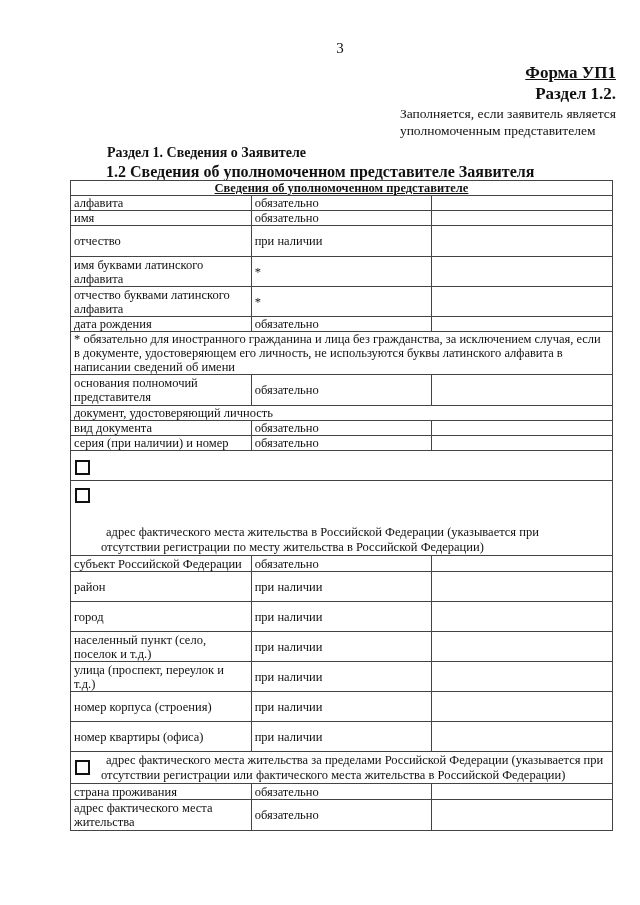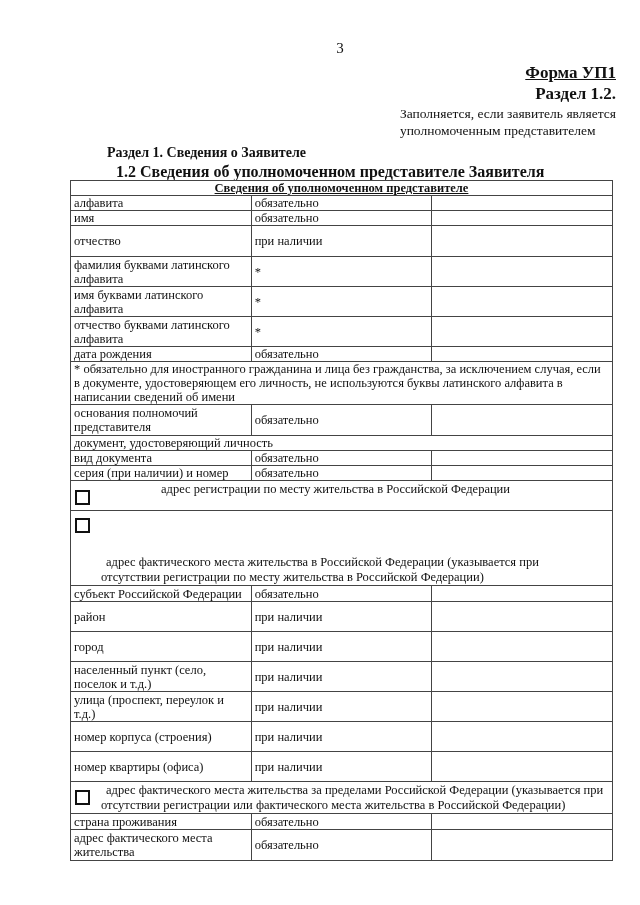--- a/index.html
+++ b/index.html
@@ -3,21 +3,21 @@
 <meta charset="utf-8">
 <style>
   html, body { margin:0; padding:0; background:#ffffff; }
   body { width:640px; height:905px; position:relative; overflow:hidden;
          font-family:"Liberation Serif", "DejaVu Serif", serif; color:#111; }
   .page-num { position:absolute; left:0; width:680px; top:40px; text-align:center; font-size:15px; }
   .form-title { position:absolute; right:24px; top:63px; font-size:17px; font-weight:bold; text-align:right;text-decoration:underline; }
   .section-title { position:absolute; right:24px; top:84px; font-size:17px; font-weight:bold; text-align:right; }
   .note { position:absolute; right:24px; top:105px; font-size:13.5px; line-height:17px; text-align:left; }
   .h1 { position:absolute; left:107px; top:145px; font-size:14px; font-weight:bold; }
-  .h2 { position:absolute; left:116px; top:163px; font-size:16px; font-weight:bold; }
+  .h2 { position:absolute; left:106px; top:163px; font-size:16px; font-weight:bold; }
   table.form { position:absolute; left:70px; top:180px; width:543px; border-collapse:collapse; table-layout:fixed; }
   table.form td { border:1px solid #444; padding:0 3px; font-size:12.5px; line-height:14px; vertical-align:middle; overflow:hidden; }
   td.c1 { width:182px; }
   td.c2 { width:72px; }
   td.hdr { text-align:center; font-weight:bold; font-size:12.5px;text-decoration:underline; }
   td.foot { font-size:9px; line-height:12px; }
   .cbrow { position:relative; }
   .cb { display:inline-block; width:11px; height:11px; border:2px solid #111; vertical-align:middle; }
   .cbtext { font-size:12.5px; line-height:15px; }
 </style>
@@ -49,25 +49,20 @@
         <td class="c1">имя</td>
         <td class="c2">обязательно</td>
         <td></td>
       </tr>
   <tr style="height:31px">
         <td class="c1">отчество</td>
         <td class="c2">при наличии</td>
         <td></td>
       </tr>
   <tr style="height:30px">
-        <td class="c1">фамилия буквами латинского алфавита</td>
-        <td class="c2">*</td>
-        <td></td>
-      </tr>
-  <tr style="height:30px">
         <td class="c1">имя буквами латинского алфавита</td>
         <td class="c2">*</td>
         <td></td>
       </tr>
   <tr style="height:30px">
         <td class="c1">отчество буквами латинского алфавита</td>
         <td class="c2">*</td>
         <td></td>
       </tr>
   <tr style="height:15px">
@@ -96,21 +91,20 @@
       </tr>
   <tr style="height:14px">
         <td class="c1">серия (при наличии) и номер</td>
         <td class="c2">обязательно</td>
         <td></td>
       </tr>
 
   <tr style="height:30px">
     <td colspan="3" class="cbrow">
       <span class="cb" style="position:absolute;left:4px;top:9px;"></span>
-      <span class="cbtext" style="position:absolute;left:90px;top:1px;">адрес регистрации по месту жительства в Российской Федерации</span>
     </td>
   </tr>
   <tr style="height:29px">
     <td colspan="3" class="cbrow">
       <span class="cb" style="position:absolute;left:4px;top:7px;"></span>
       <div class="cbtext" style="padding-left:27px;text-indent:5px;padding-right:40px;margin-top:44px;">адрес  фактического места жительства в Российской Федерации (указывается при отсутствии регистрации по месту жительства в Российской Федерации)</div>
     </td>
   </tr>
 
   <tr style="height:16px">

